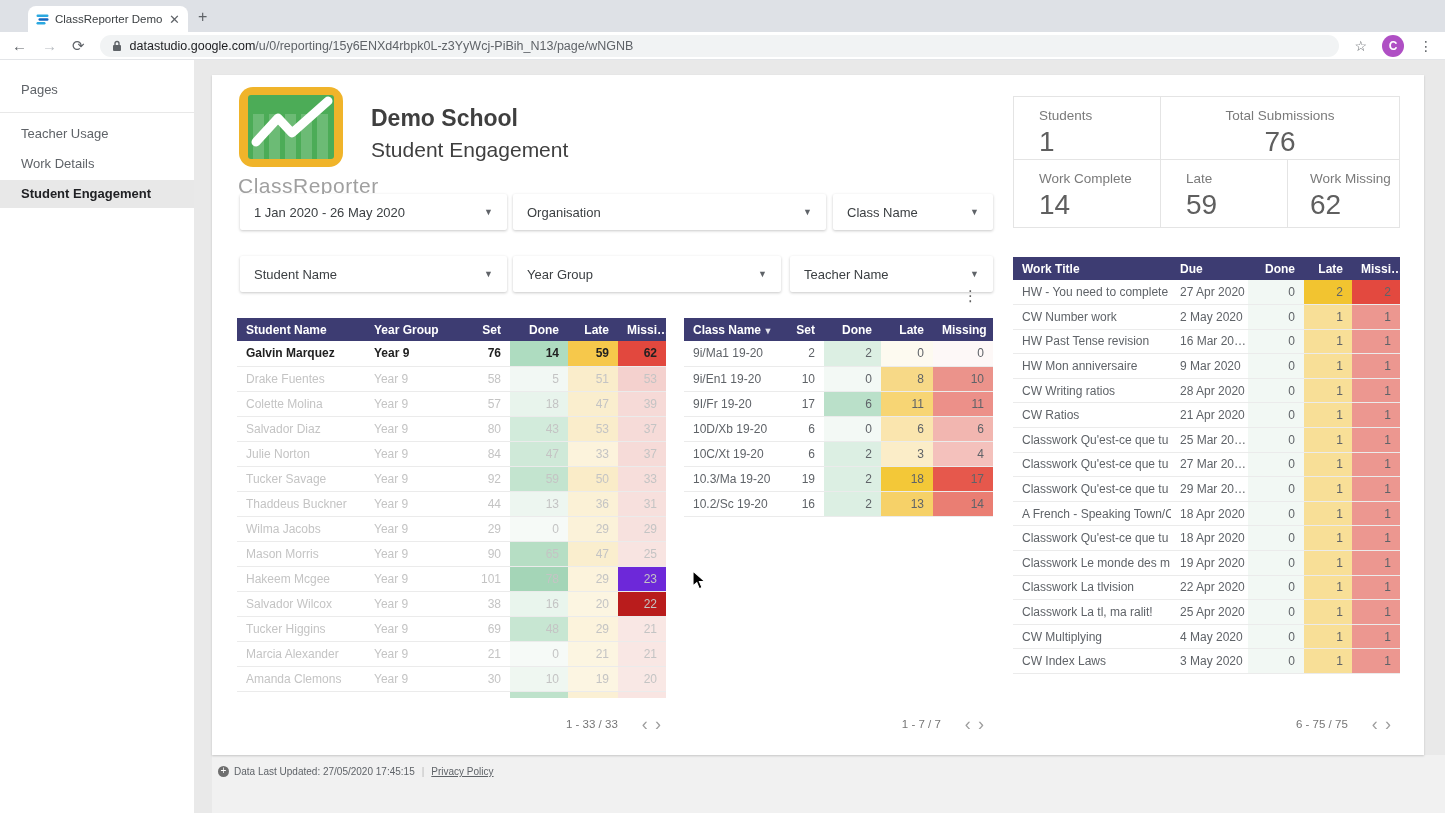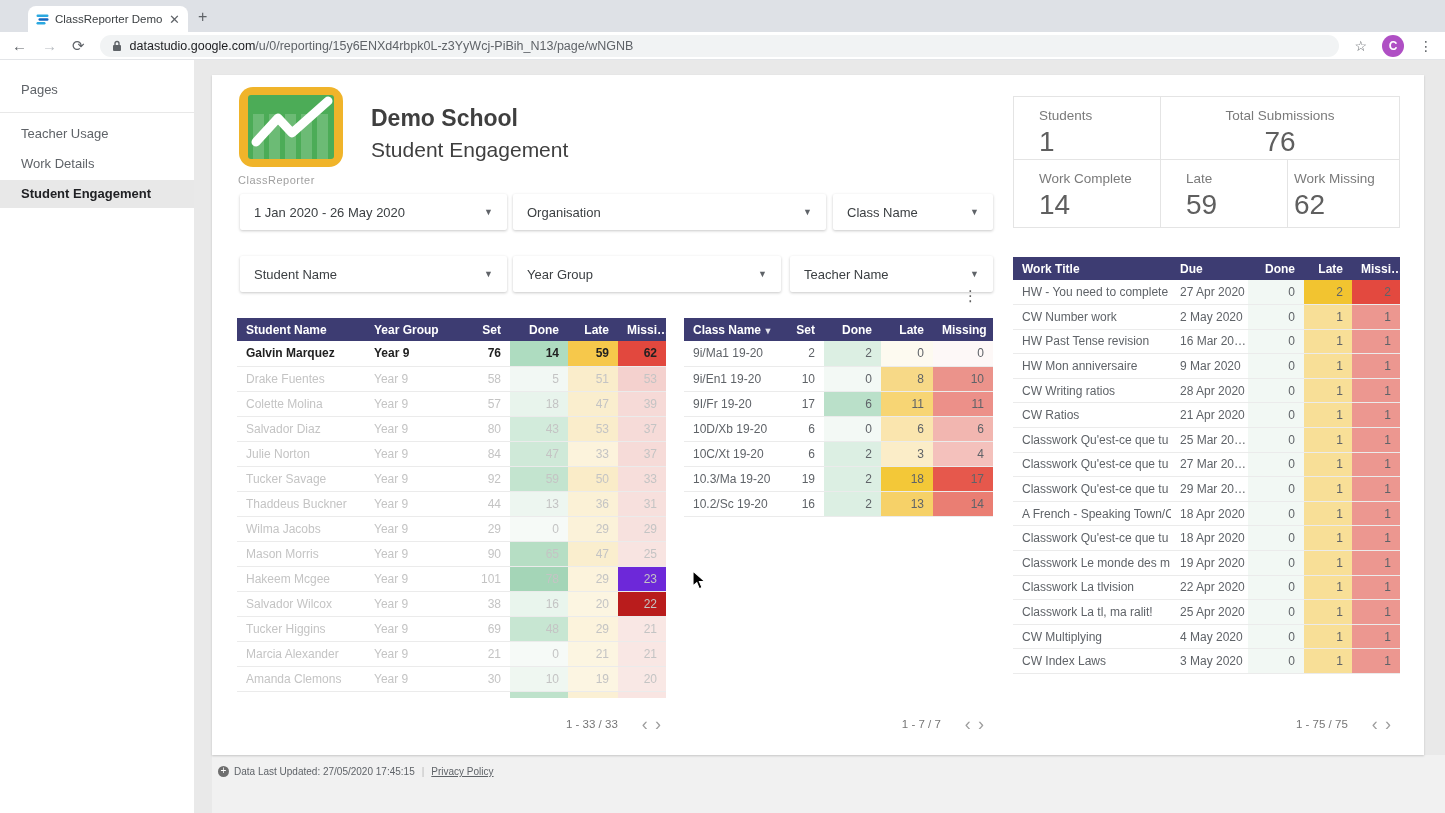--- a/index.html
+++ b/index.html
@@ -35,37 +35,37 @@
              font-size:13px; color:#5F6368; }
   .sb-item.active { background:#E8E8E8; color:#202124; font-weight:bold; }
 
   .main { position:absolute; left:194px; right:0; top:0; bottom:0; background:#E9E9E9; }
   .band { position:absolute; left:18px; right:0; top:695px; bottom:0; background:#F1F1F1; }
   .canvas { position:absolute; left:18px; top:15px; width:1212px; height:680px; background:#fff;
             box-shadow:0 1px 2px rgba(0,0,0,0.18); }
 
   
   .logo { position:absolute; left:26px; top:11px; width:112px; }
-  .logo-caption { font-size:11px; color:#A0A0A0; font-weight:300; letter-spacing:.5px; margin-top:2px; }
+  .logo-caption { font-size:21px; color:#A0A0A0; font-weight:300; letter-spacing:.5px; margin-top:2px; }
   .titles { position:absolute; left:159px; top:30px; }
   .school { font-size:23px; font-weight:bold; color:#3F3F3F; }
   .pagetitle { font-size:21px; font-weight:400; color:#3F3F3F; margin-top:6px; }
 
   
   .cards { position:absolute; left:801px; top:21px; width:387px; height:132px; border:1px solid #E4E4E4; background:#fff; }
   .cards .row { display:flex; }
   .cards .r1 { height:63px; border-bottom:1px solid #E4E4E4; }
   .cards .r2 { height:67px; }
   .card { padding:11px 0 0 25px; }
   .card + .card { border-left:1px solid #E4E4E4; }
   .c-students { width:146px; }
   .c-total { flex:1; text-align:center; padding-left:0; }
   .c-complete { width:146px; }
   .c-late { width:127px; }
-  .c-missing { flex:1; padding-left:6px; }
+  .c-missing { flex:1; padding-left:22px; }
   .card-label { font-size:13.5px; color:#7A7A7A; }
   .card-value { font-size:28px; color:#5F5F5F; margin-top:3px; }
 
   
   .filter { position:absolute; height:36px; background:#fff; border-radius:2px;
             box-shadow:0 1px 3px rgba(0,0,0,0.22); display:flex; align-items:center;
             justify-content:space-between; padding:0 14px; font-size:13px; color:#3C4043; }
   .caret { font-size:9px; color:#5F6368; }
 
   .kebab-chart { position:absolute; left:751px; top:212px; font-size:15px; color:#616161; }
@@ -585,21 +585,21 @@
         </span>
       </div>
       <div class="pgn" style="left:472px;width:300px;">
         <span>1 - 7 / 7</span>
         <span>
           <span class="chev">‹</span>
           <span class="chev">›</span>
         </span>
       </div>
       <div class="pgn" style="left:801px;width:378px;">
-        <span>1 - 75 / 75</span>
+        <span>6 - 75 / 75</span>
         <span>
           <span class="chev">‹</span>
           <span class="chev">›</span>
         </span>
       </div>
     </div>
 
     <div class="footer">
       <span class="footer-icon">+</span>
       <span>Data Last Updated: 27/05/2020 17:45:15</span>

